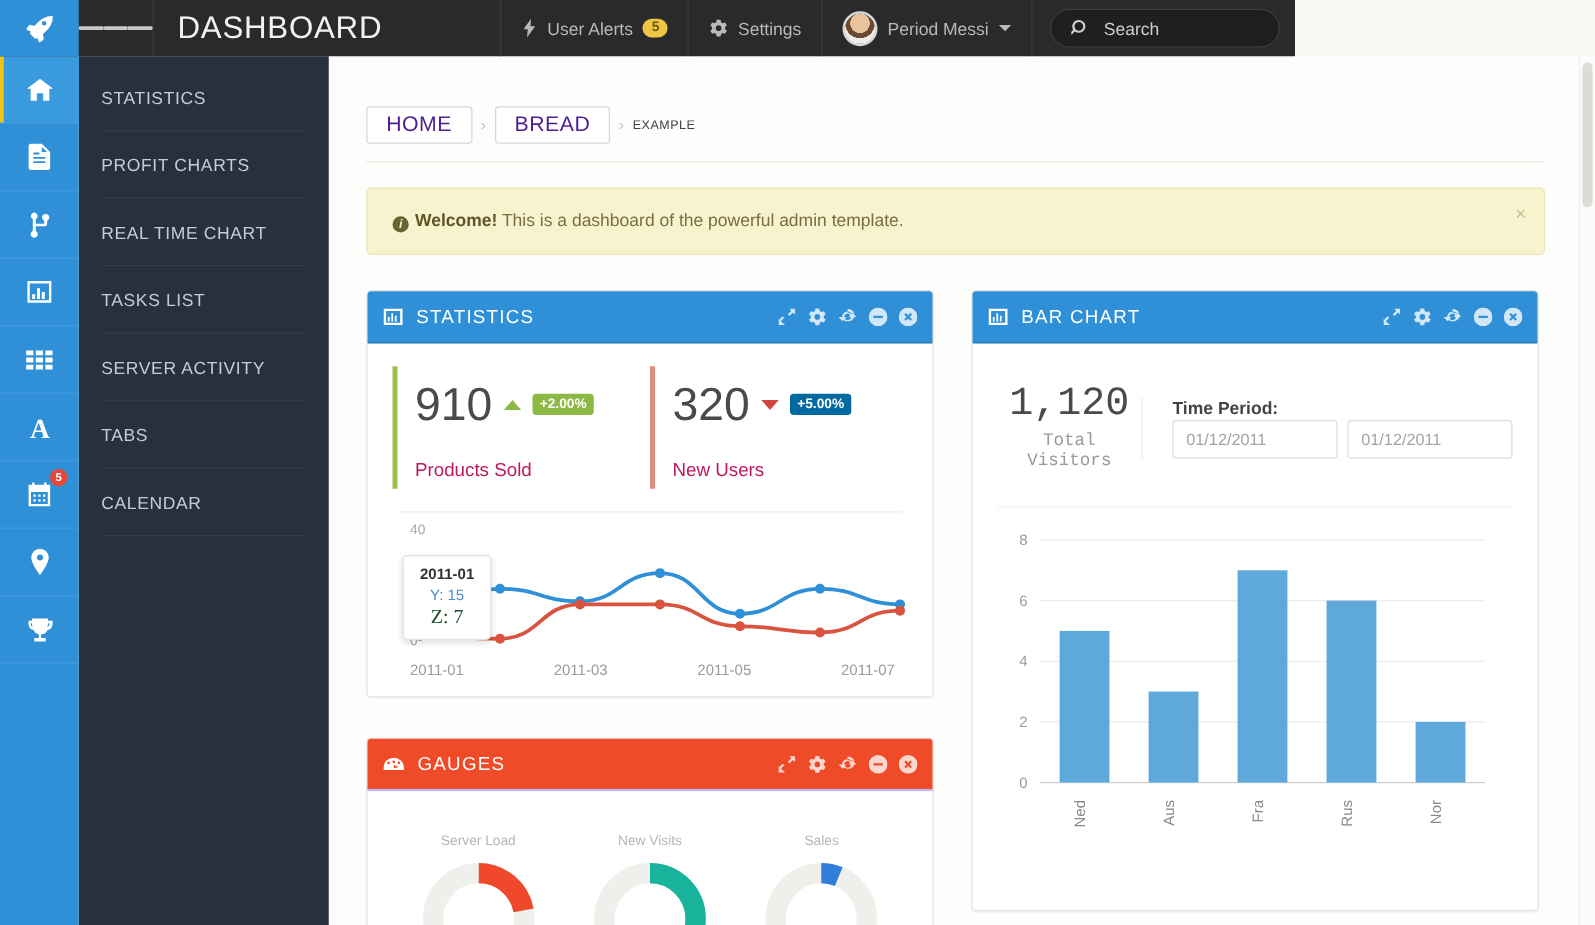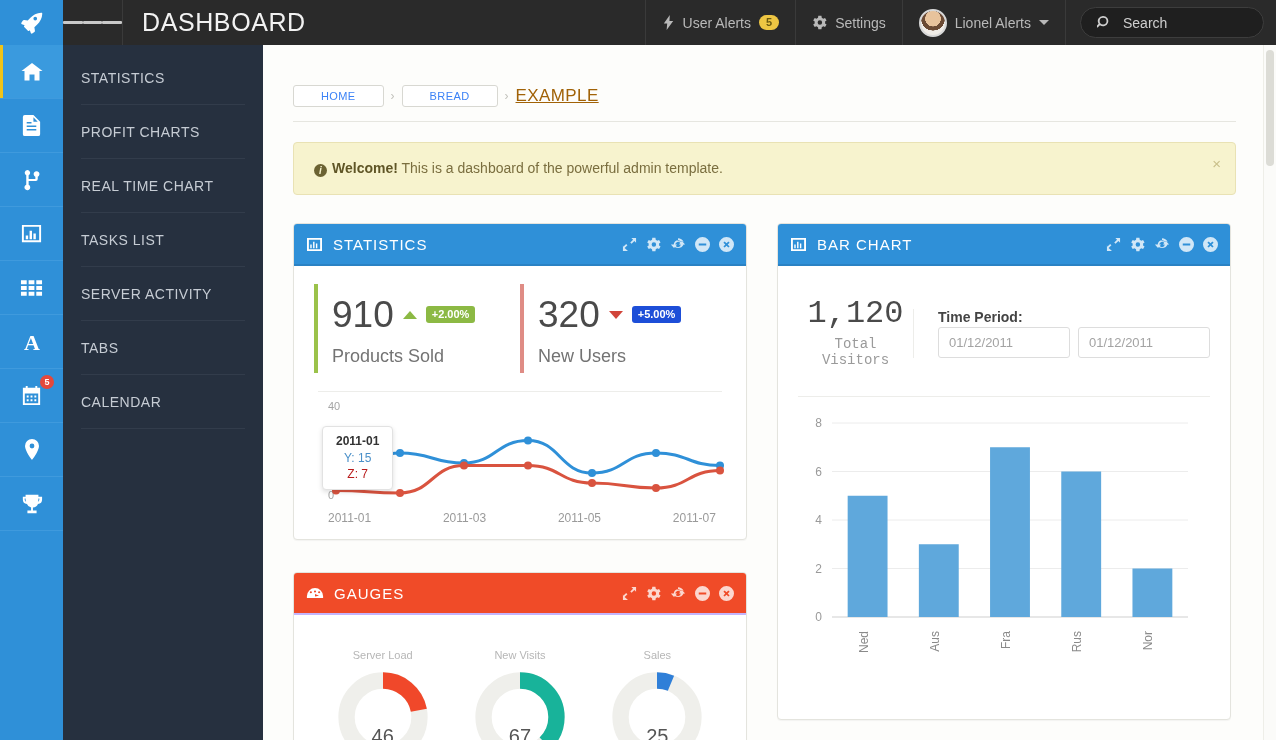--- a/index.html
+++ b/index.html
@@ -4,21 +4,21 @@
 <style>
   html,body{margin:0;padding:0;}
   body{
     width:1276px;height:740px;overflow:hidden;
     font-family:"Liberation Sans",sans-serif;
     background:#fdfdfb;
     -webkit-font-smoothing:antialiased;
   }
   .app{position:relative;width:1276px;height:740px;overflow:hidden;background:#f7f7f3;}
   
-  .topbar{position:absolute;left:0;top:0;width:1276px;height:45px;background:#2a2a2a;z-index:40;}
+  .topbar{position:absolute;left:0;top:0;width:1036px;height:45px;background:#2a2a2a;z-index:40;}
   .logo-tile{position:absolute;left:0;top:0;width:63px;height:45px;background:#2f90d8;display:flex;align-items:center;justify-content:center;}
   .rocket{width:26px;height:26px;fill:#fff;}
   .hamb{position:absolute;left:63px;top:0;width:59px;height:45px;display:flex;align-items:center;justify-content:center;border-right:1px solid #3a3a3a;cursor:pointer;}
   .hamb span{display:block;width:26px;height:3px;background:#c9c9c9;margin:2.5px 0;border-radius:1px;}
   .brand{position:absolute;left:142px;top:0;height:45px;display:flex;align-items:center;
     color:#f2f2f2;font-size:25px;letter-spacing:.6px;font-family:"Liberation Sans Narrow","Liberation Sans",sans-serif;}
   .tb-right{position:absolute;right:0;top:0;height:45px;display:flex;align-items:stretch;}
   .tb-item{display:flex;align-items:center;gap:8px;padding:0 16px;color:#b9b9b9;font-size:14px;border-left:1px solid #3a3a3a;cursor:pointer;white-space:nowrap;}
   .tb-item svg{fill:#b9b9b9;}
   .badge-y{background:#eec643;color:#6a5a10;border-radius:9px;font-size:11px;font-weight:bold;padding:2px 7px;line-height:1;}
@@ -34,23 +34,23 @@
   .rail-item.active:before{content:"";position:absolute;left:0;top:0;bottom:0;width:3px;background:#f0c419;}
   .rail-item svg{fill:#fff;}
   .rail-badge{position:absolute;top:6px;right:9px;background:#e4483b;color:#fff;font-size:9px;font-weight:bold;border-radius:50%;width:14px;height:14px;display:flex;align-items:center;justify-content:center;}
   
   .menu{position:absolute;left:63px;top:45px;width:200px;bottom:0;background:#26303f;z-index:20;padding-top:6px;}
   .menu-item{height:53px;margin:0 18px;display:flex;align-items:center;color:#c6ccd4;font-size:14px;letter-spacing:.5px;border-bottom:1px solid #323c4b;cursor:pointer;}
   
   .content{position:absolute;left:263px;top:45px;right:12px;bottom:0;background:#fdfdfb;overflow:hidden;}
   .inner{padding:40px 28px 0 30px;}
   .crumbs{display:flex;align-items:center;gap:7px;padding-bottom:14px;border-bottom:1px solid #e6e6e0;}
-  .crumb-btn{border:1px solid #d8d8d2;background:#fff;border-radius:3px;padding:4px 27px;font-size:11px;color:#3b82f6;letter-spacing:.4px;cursor:pointer;}
+  .crumb-btn{border:1px solid #d8d8d2;background:#fff;border-radius:3px;padding:4px 15px;font-size:17px;color:#4c1d95;letter-spacing:.4px;cursor:pointer;}
   .crumb-sep{color:#c2c2bc;font-size:12px;}
-  .crumb-cur{color:#a16207;font-size:17px;letter-spacing:.4px;text-decoration:underline;}
+  .crumb-cur{color:#404040;font-size:10px;letter-spacing:.4px;}
   .alert{position:relative;margin-top:20px;background:#f7f3ce;border:1px solid #e9e2b4;border-radius:4px;padding:17px 20px;color:#7a6e3f;font-size:14px;}
   .alert b{color:#5f5526;}
   .alert .x{position:absolute;right:14px;top:13px;color:#c9bf8a;font-size:15px;cursor:pointer;line-height:1;}
   .info-i{display:inline-flex;align-items:center;justify-content:center;width:13px;height:13px;border-radius:50%;background:#6b6232;color:#f7f3ce;font-size:10px;font-weight:bold;font-style:italic;margin-right:5px;vertical-align:-1px;}
   .grid{display:flex;gap:30px;margin-top:28px;}
   .col{width:454px;}
   .panel{background:#fff;border:1px solid #e4e4de;border-radius:4px;box-shadow:0 1px 1px rgba(0,0,0,.04);margin-bottom:32px;}
   .phead{height:40px;border-radius:3px 3px 0 0;display:flex;align-items:center;padding:0 12px;color:#fff;}
   .phead.blue{background:#2f90d8;border-bottom:2px solid #2a82c4;}
   .phead.red{background:#f04b28;border-bottom:2px solid #c4b5fd;}
@@ -61,32 +61,32 @@
   
   .stats{display:flex;}
   .stat{flex:1;padding:12px 0 6px 14px;border-left:4px solid #9bc24a;}
   .stat.red{border-left-color:#df8c85;}
   .stat-row{display:flex;align-items:center;gap:9px;}
   .stat-num{font-size:37px;color:#4a4a4a;font-weight:300;line-height:1;font-family:"Liberation Sans",sans-serif;}
   .tri-up{width:0;height:0;border-left:7px solid transparent;border-right:7px solid transparent;border-bottom:8px solid #8cb944;}
   .tri-dn{width:0;height:0;border-left:7px solid transparent;border-right:7px solid transparent;border-top:8px solid #d1453a;}
   .pill{font-size:11px;font-weight:bold;color:#fff;border-radius:3px;padding:3px 6px;line-height:1;}
   .pill.g{background:#8cb944;}
-  .pill.r{background:#1d4ed8;}
-  .stat-lbl{margin-top:13px;font-size:18px;color:#737373;}
+  .pill.r{background:#0369a1;}
+  .stat-lbl{margin-top:26px;font-size:15px;color:#be185d;}
   .sep{border-top:1px solid #ededea;margin:18px 4px 0;}
   
   .linewrap{position:relative;height:125px;margin-top:8px;}
   .axis-t{position:absolute;left:14px;top:0;font-size:11px;color:#a5a5a5;}
   .axis-b{position:absolute;left:14px;bottom:24px;font-size:11px;color:#a5a5a5;}
   .xlabels{position:absolute;left:0;right:0;bottom:0;display:flex;justify-content:space-between;padding:0 10px 0 14px;font-size:12px;color:#9a9a9a;}
   .tooltip{position:absolute;left:8px;top:26px;background:#fff;border:1px solid #e2e2e2;border-radius:4px;box-shadow:0 2px 5px rgba(0,0,0,.13);padding:7px 13px 8px;text-align:center;z-index:5;}
   .tt-t{font-size:12px;font-weight:bold;color:#333;}
   .tt-y{font-size:12px;color:#4a90c9;margin-top:3px;}
-  .tt-z{font-size:12px;color:#b91c1c;margin-top:2px;}
+  .tt-z{font-size:16px;color:#14532d;margin-top:2px;font-family:Liberation Serif, serif;}
   
   .visitors{display:flex;align-items:center;padding:14px 0 10px;}
   .vnum{width:130px;text-align:center;font-family:Liberation Mono, monospace;}
   .vnum .n{font-size:32px;color:#4a4a4a;font-weight:300;line-height:1;}
   .vnum .l{font-size:14px;color:#9a9a9a;margin-top:6px;}
   .vform{border-left:1px solid #ededea;padding-left:24px;}
   .vform .lbl{font-size:14px;font-weight:bold;color:#444;margin-bottom:2px;}
   .dates{display:flex;gap:8px;}
   .dates input{border:1px solid #ddd;border-radius:3px;padding:7px 10px;font-size:13px;color:#a3a3a3;width:110px;font-family:"Liberation Sans",sans-serif;outline:0;}
   .barwrap{position:relative;margin-top:18px;height:290px;border-top:1px solid #ededea;padding-top:18px;}
@@ -126,21 +126,21 @@
         <span class="badge-y">5</span>
       </div>
       <div class="tb-item">
         <svg width="15" height="15" viewBox="0 0 20 20">
             <path d="M17.4 11.2a7.6 7.6 0 0 0 0-2.4l2-1.5-2-3.4-2.4 1a7.4 7.4 0 0 0-2-1.2L12.6 1H8.4L8 3.7c-.7.3-1.4.7-2 1.2l-2.4-1-2 3.4 2 1.5a7.6 7.6 0 0 0 0 2.4l-2 1.5 2 3.4 2.4-1c.6.5 1.3.9 2 1.2l.4 2.7h4.2l.4-2.7c.7-.3 1.4-.7 2-1.2l2.4 1 2-3.4zM10.5 13a3 3 0 1 1 0-6 3 3 0 0 1 0 6z"></path>
           </svg>
         <span>Settings</span>
       </div>
       <div class="tb-item">
         <div class="avatar"></div>
-        <span>Lionel Alerts</span>
+        <span>Period Messi</span>
         <span class="caret"></span>
       </div>
       <div class="tb-item" style="border-left:1px solid #3a3a3a;padding:0;">
         <div class="searchbox">
           <svg width="15" height="15" viewBox="0 0 16 16">
               <path fill="#cfcfcf" d="M6.5 1a5.5 5.5 0 1 1-3.4 9.8l-2.4 2.4a1 1 0 0 1-1.4-1.4l2.4-2.4A5.5 5.5 0 0 1 6.5 1zm0 1.8a3.7 3.7 0 1 0 0 7.4 3.7 3.7 0 0 0 0-7.4z"></path>
             </svg>
           <input placeholder="Search" style="">
         </div>
       </div>

